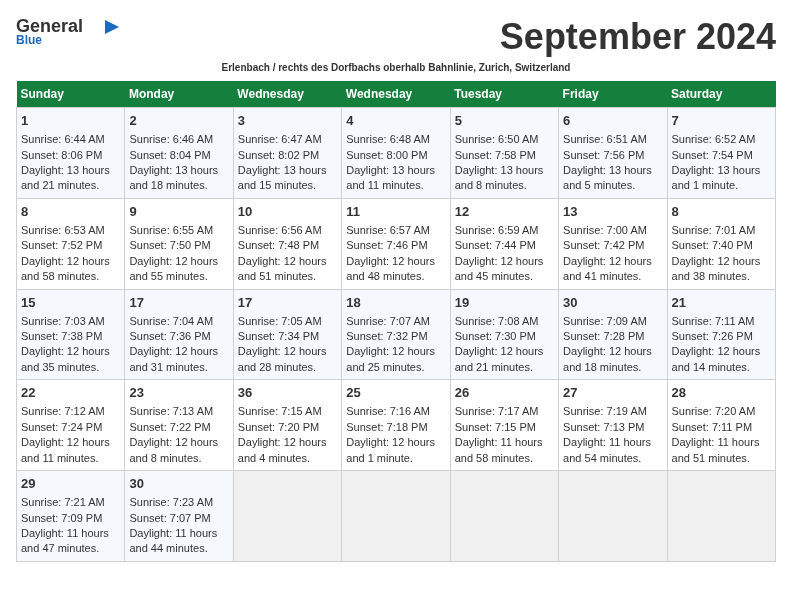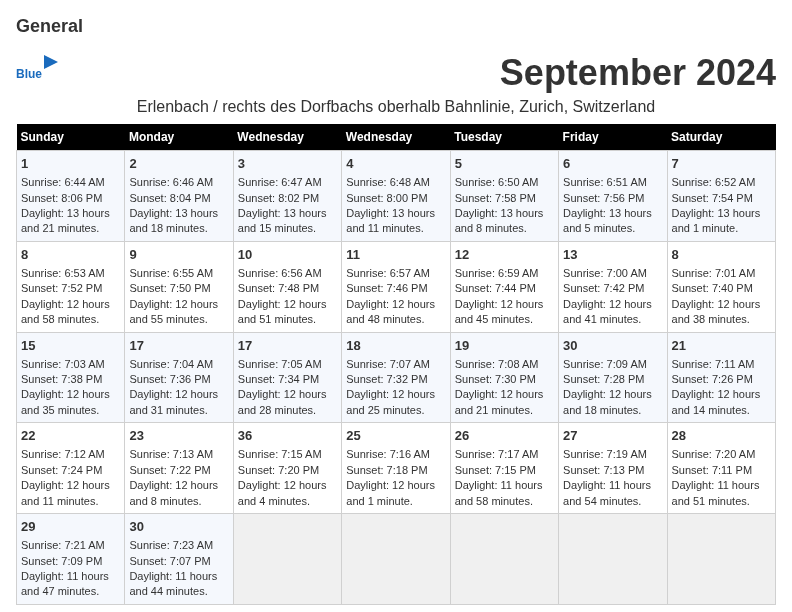--- a/index.html
+++ b/index.html
@@ -18,43 +18,41 @@
     }
     .logo {
       display: flex;
       flex-direction: column;
       align-items: flex-start;
     }
     .logo-row {
       display: flex;
       align-items: center;
       gap: 16px;
-      flex-direction: column;
     }
     .month-title {
       font-size: 36px;
       font-weight: bold;
       color: #333;
       text-align: right;
-      margin-top: 36px;
     }
     .location {
       text-align: center;
-      font-size: 16px;
+      font-size: 10px;
       color: #333;
       margin-bottom: 8px;
-      font-weight: normal;
+      font-weight: bold;
     }
     table {
       width: 100%;
       border-collapse: collapse;
       font-size: 10px;
     }
     thead tr th {
-      background-color: #000000;
+      background-color: #15803d;
       color: #fff;
       padding: 6px 4px;
       text-align: left;
       font-size: 12px;
       font-weight: bold;
     }
     tbody tr td {
       vertical-align: top;
       padding: 4px;
       border: 1px solid #d0d0d0;

